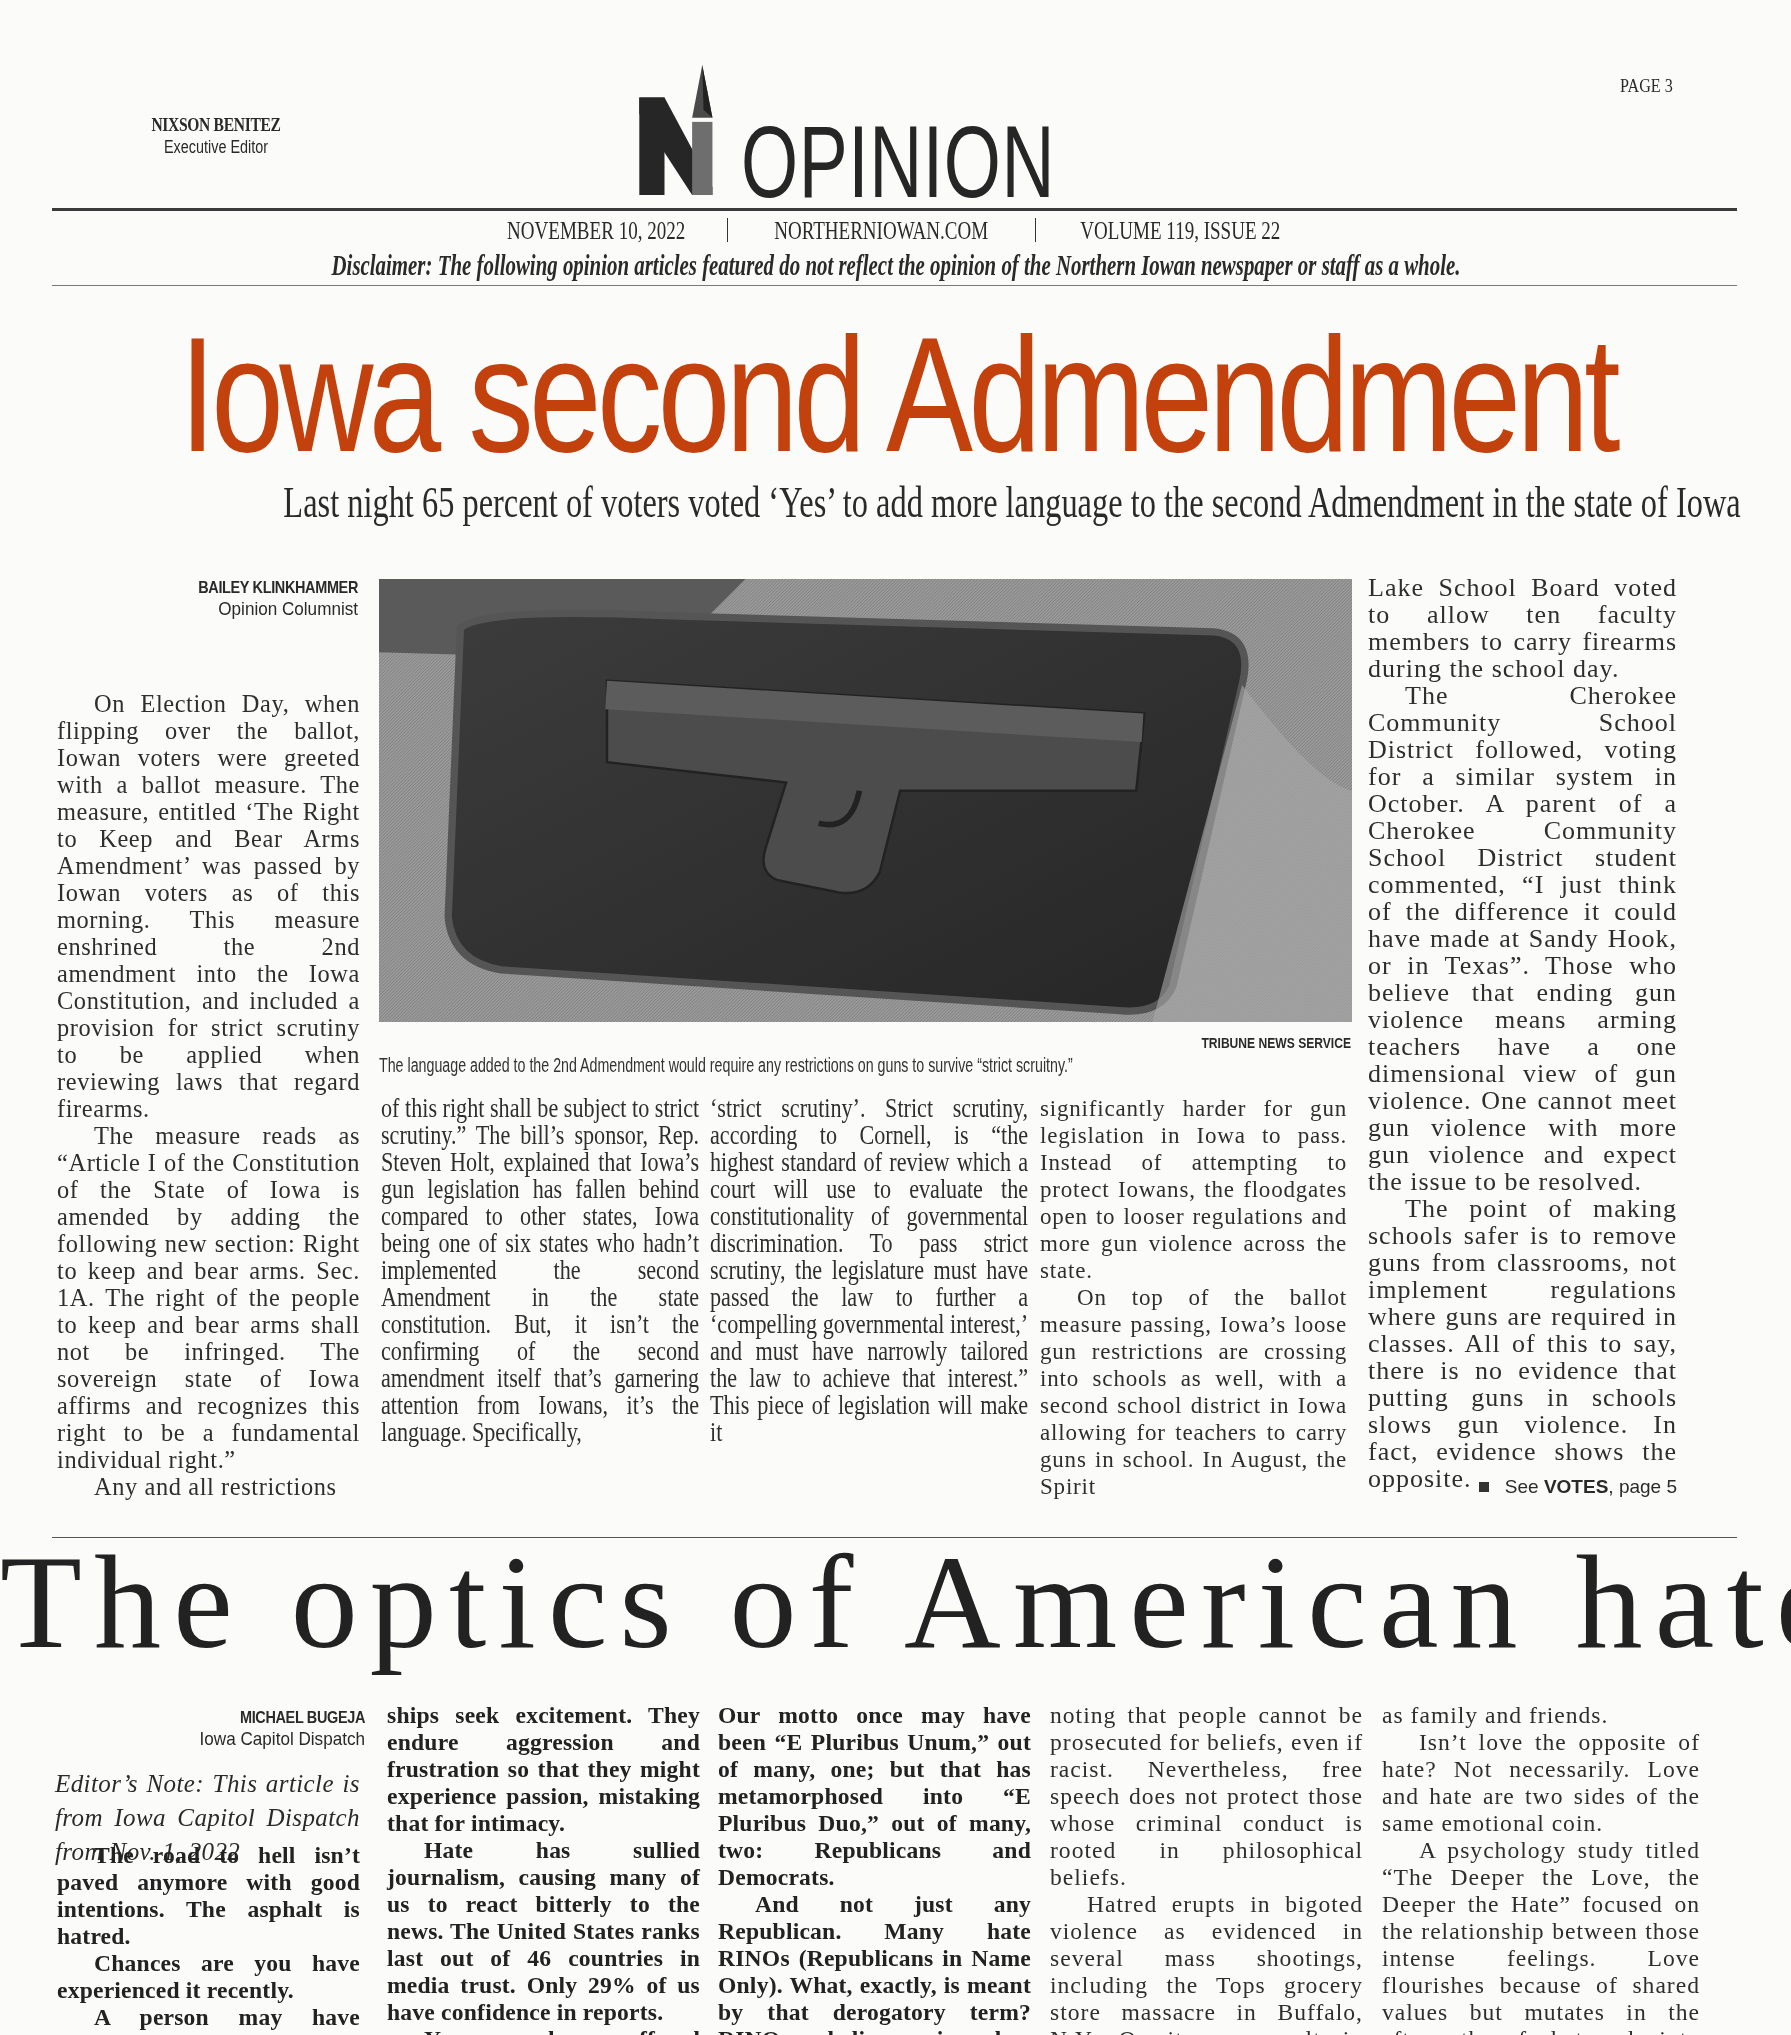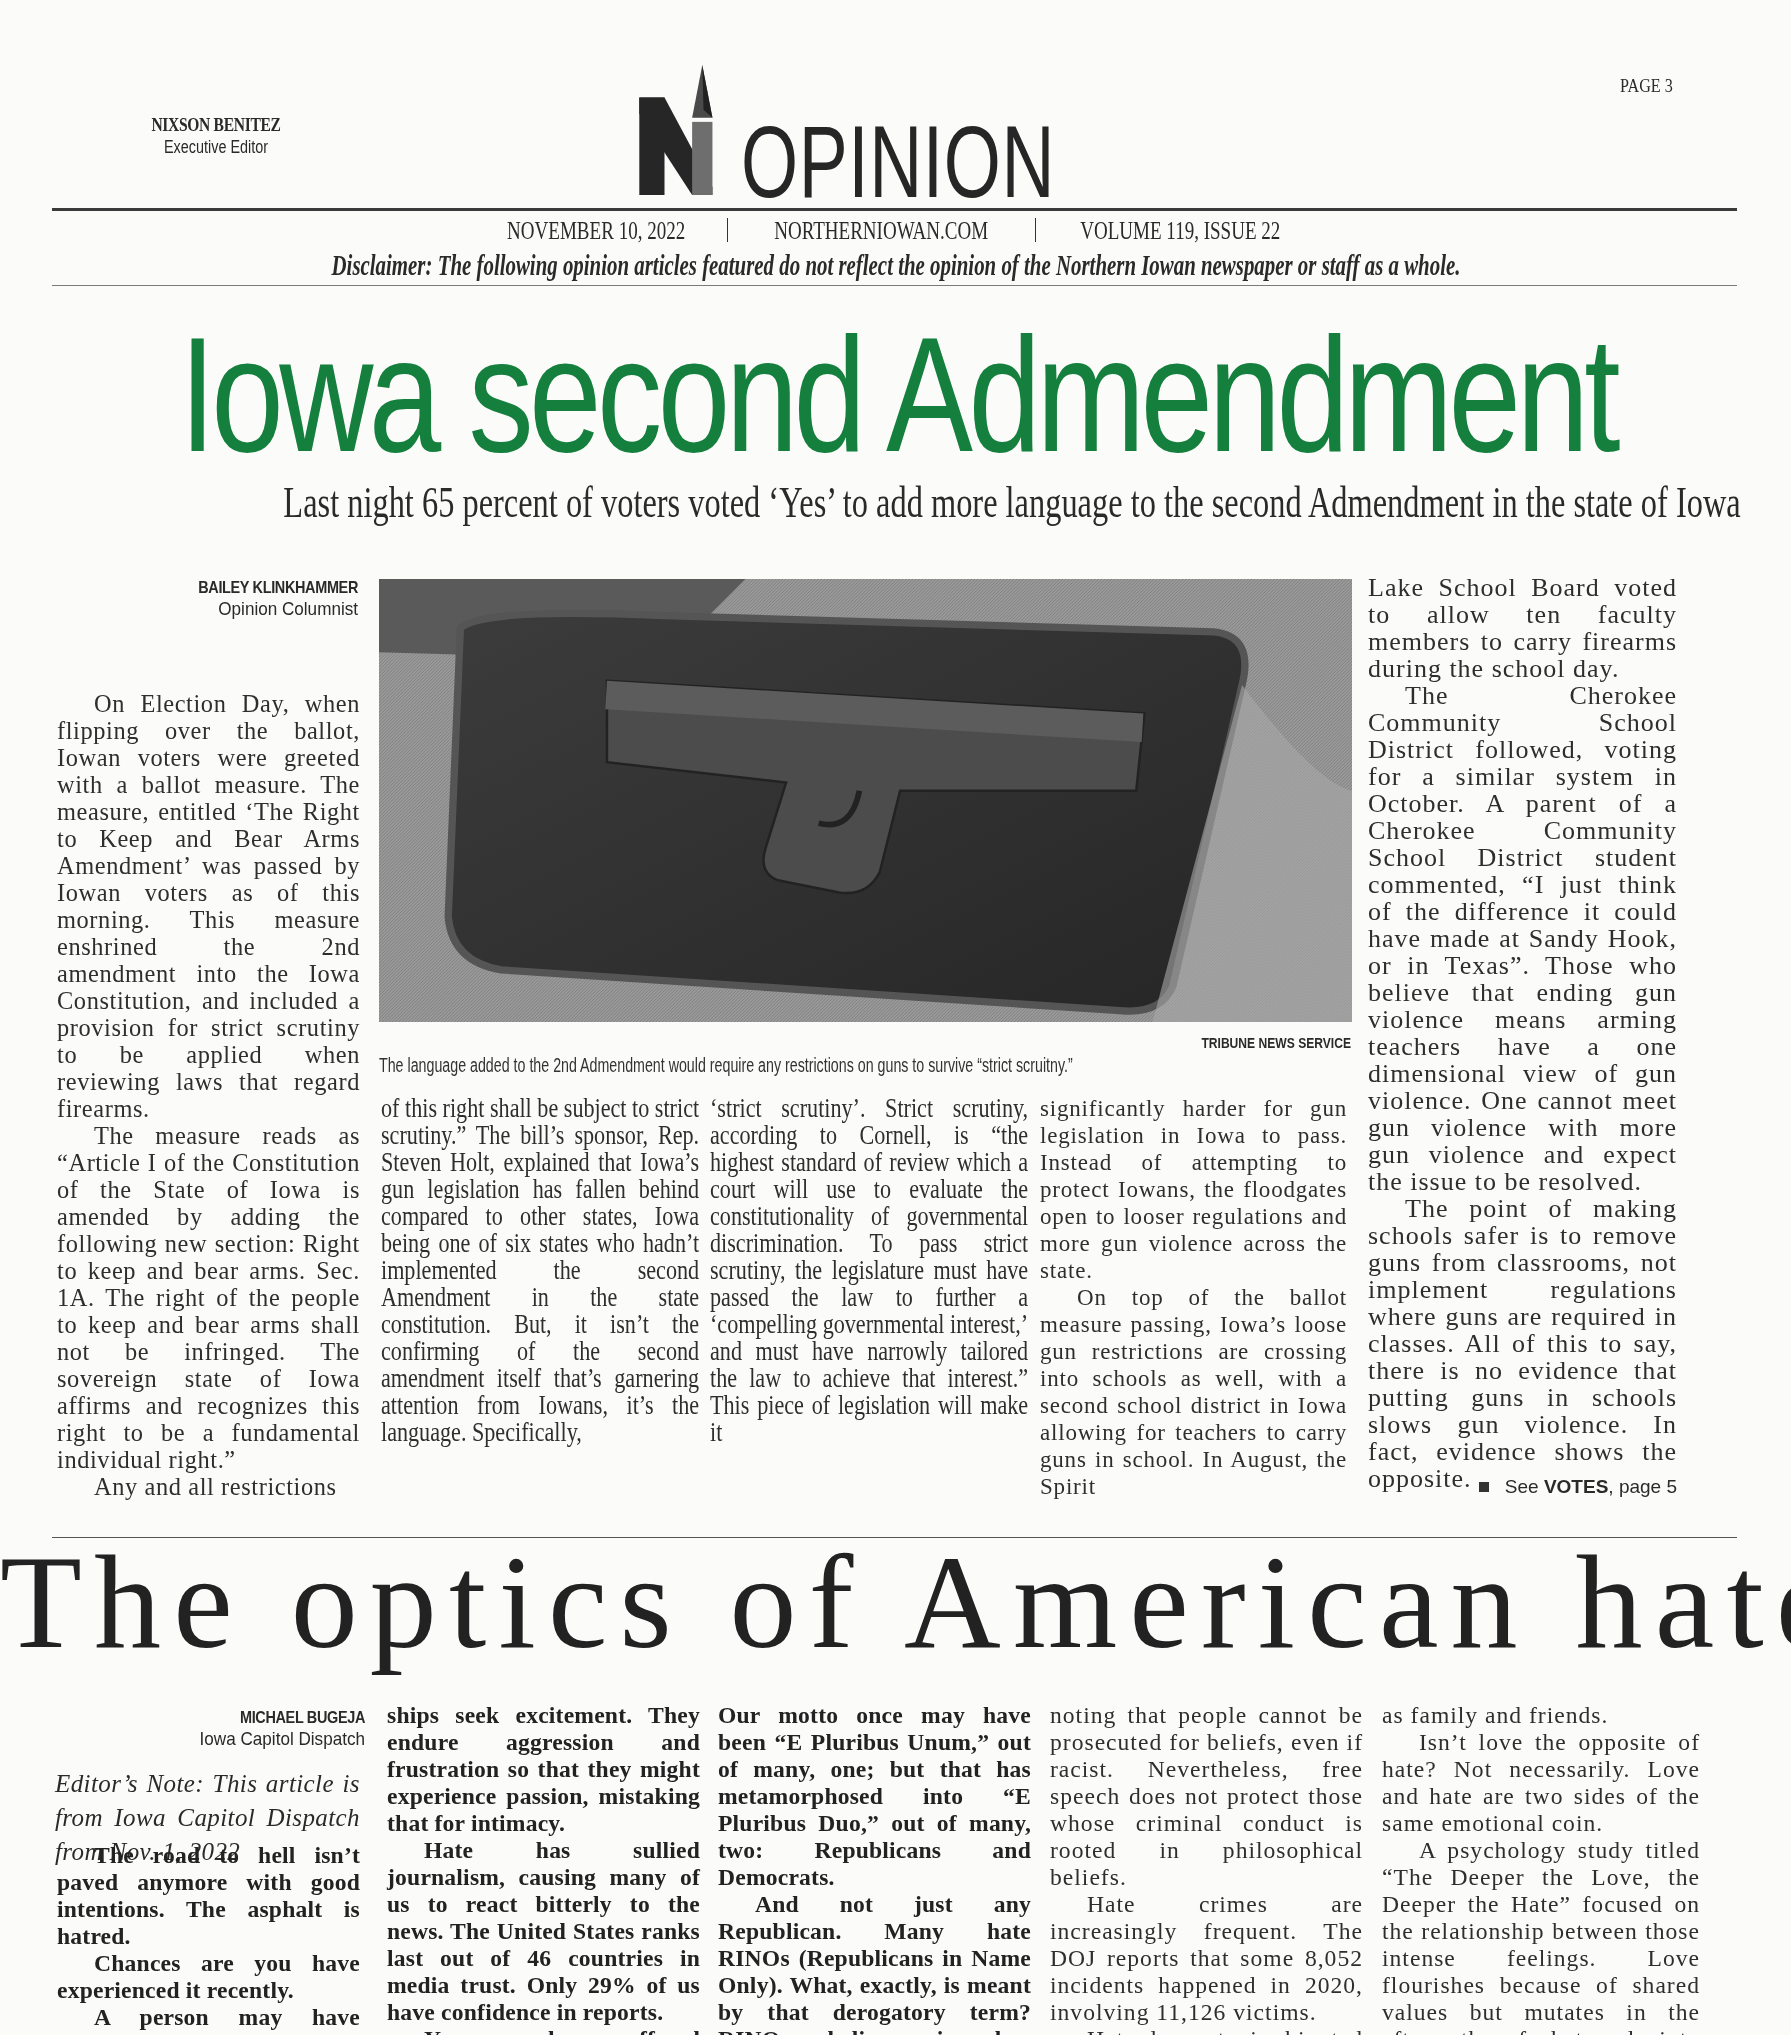--- a/index.html
+++ b/index.html
@@ -20,21 +20,21 @@
 
   .rule-thick { left: 52px; width: 1685px; height: 2.8px; background: #3a3a3a; }
   .rule-thin { left: 52px; width: 1685px; height: 0.8px; background: #7a7a7a; }
 
   .dateline { left: 0; top: 217px; width: 1791px; text-align: center; font-size: 24.4px; white-space: nowrap; }
   .dateline .sep { display: inline-block; width: 1.2px; height: 24.4px; background: #333; margin: 0 16.3px; vertical-align: -3.3px; }
   .dateline span.t { display: inline-block; transform: scaleX(0.78); }
   .disclaimer { left: 0; top: 249px; width: 1791px; text-align: center; font-size: 29px; font-style: italic; font-weight: bold; white-space: nowrap; }
   .disclaimer span { display: inline-block; transform: scaleX(0.72); }
 
-  .headline-1 { left: 0; top: 313px; width: 1791px; text-align: center; font-family: "Liberation Sans", sans-serif; font-size: 163px; line-height: 163px; letter-spacing: -5.7px; color: #15803d; white-space: nowrap; }
+  .headline-1 { left: 0; top: 313px; width: 1791px; text-align: center; font-family: "Liberation Sans", sans-serif; font-size: 163px; line-height: 163px; letter-spacing: -5.7px; color: #c2410c; white-space: nowrap; }
   .headline-1 span { display: inline-block; transform: scaleX(0.8); }
   .deck-1 { left: 0; top: 476px; width: 1791px; text-align: center; font-size: 45px; white-space: nowrap; color: #2a2a2a; }
   .deck-1 span { display: inline-block; transform: scaleX(0.72); }
 
   
   .col { font-size: 24.4px; line-height: 27px; text-align: justify; color: #2e2e2e; letter-spacing: 0.6px; }
   .col p { text-indent: 37px; }
   .col p.noindent { text-indent: 0; }
   .col.narrow { font-size: 27px; line-height: 27px; letter-spacing: 0; }
   .col.narrow .in { transform: scaleX(0.82); transform-origin: left top; width: 122%; }
@@ -190,21 +190,20 @@
 </div>
 
 <div class="abs col bold" style="left:718px; top:1702px; width:313px;">
   <p class="noindent">Our motto once may have been “E Pluribus Unum,” out of many, one; but that has metamorphosed into “E Pluribus Duo,” out of many, two: Republicans and Democrats.</p>
   <p>And not just any Republican. Many hate RINOs (Republicans in Name Only). What, exactly, is meant by that derogatory term? RINOs believe in less government, a strong military and the U.S. Constitution. Go figure.</p>
 
 </div>
 
 <div class="abs col serif2" style="left:1050px; top:1702px; width:313px;">
   <p class="noindent">noting that people cannot be prosecuted for beliefs, even if racist. Nevertheless, free speech does not protect those whose criminal conduct is rooted in philosophical beliefs.</p>
-  <p>Hate crimes are increasingly frequent. The DOJ reports that some 8,052 incidents happened in 2020, involving 11,126 victims.</p>
   <p>Hatred erupts in bigoted violence as evidenced in several mass shootings, including the Tops grocery store massacre in Buffalo, N.Y. Or it can result in political violence as in the Jan. 6, 2021, insurrection.</p>
 
 </div>
 
 <div class="abs col serif2" style="left:1382px; top:1702px; width:318px;">
   <p class="noindent">as family and friends.</p>
   <p>Isn’t love the opposite of hate? Not necessarily. Love and hate are two sides of the same emotional coin.</p>
   <p>A psychology study titled “The Deeper the Love, the Deeper the Hate” focused on the relationship between those intense feelings. Love flourishes because of shared values but mutates in the aftermath of betrayal into hate.</p>
 
 </div>

